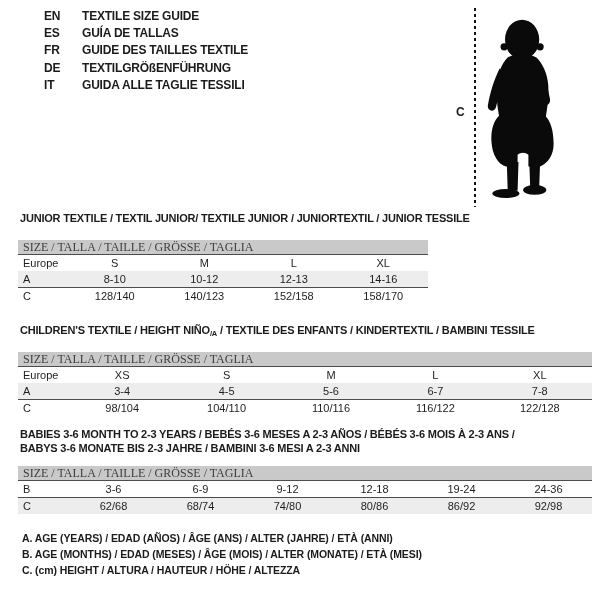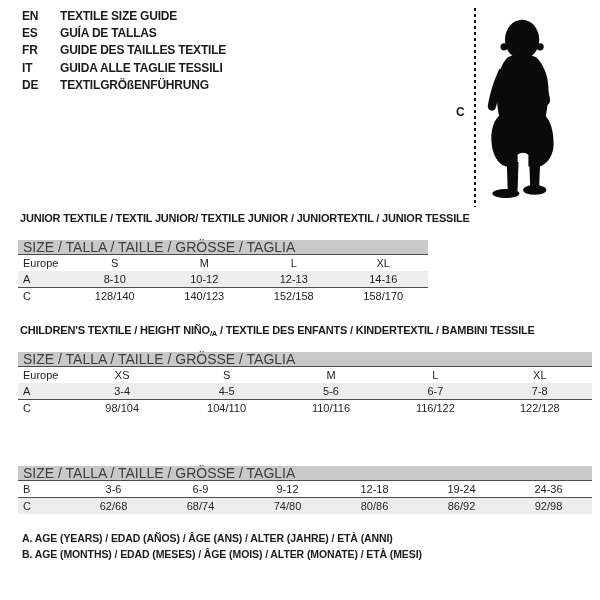--- a/index.html
+++ b/index.html
@@ -4,38 +4,38 @@
 <style>
   * { margin:0; padding:0; box-sizing:border-box; }
   html,body { background:#fff; }
   .page {
     position:relative; width:600px; height:600px; background:#ffffff;
     font-family:"Liberation Sans","DejaVu Sans",sans-serif; color:#1b1b1b;
     overflow:hidden;
   }
   
   .lang-block { position:absolute; left:22px; top:8px; }
-  .lang-row { display:flex; line-height:17.2px; font-size:12px; font-weight:700; letter-spacing:-0.2px; }
+  .lang-row { display:flex; line-height:17.2px; font-size:12px; font-weight:700; letter-spacing:-0.2px;margin-left:22px; }
   .lang-code { width:38px; }
   
   .dash-line {
     position:absolute; left:474px; top:8px; width:2px; height:199px;
     background:repeating-linear-gradient(180deg,#111 0 3px,transparent 3px 6px);
   }
   .height-label { position:absolute; left:456px; top:105px; font-size:12px; font-weight:700; }
   .baby-svg { position:absolute; left:478px; top:9px; }
   
   .sec-title { position:absolute; left:20px; font-size:11px; font-weight:700; letter-spacing:-0.2px; white-space:nowrap; }
   .sec-title-2line { white-space:normal; line-height:14px; width:565px; }
   .sub { font-size:7.5px; vertical-align:-2px; }
   
   .tablewrap { position:absolute; left:18px; }
   .size-bar {
     height:15px; line-height:15px; background:#c9c9c9; color:#3d3d3d;
-    font-size:14px; padding-left:5px; border-bottom:1.5px solid #4c4c4c;
+    font-size:12px; padding-left:5px; border-bottom:1.5px solid #4c4c4c;font-family:Liberation Serif, serif;
   }
   table { width:100%; border-collapse:collapse; table-layout:fixed; }
   td {
     height:16px; line-height:16px; font-size:11px; color:#1e1e1e;
     text-align:center; padding:0; white-space:nowrap;margin-top:21px;
   }
   td.lbl { text-align:left; padding-left:5px; }
   tr.shaded { background:#ededed; }
   tr.sep td { border-top:1.5px solid #4c4c4c; }
   col.c-label { width:52px; }
@@ -55,26 +55,26 @@
     </div>
     <div class="lang-row">
       <span class="lang-code">ES</span>
       <span class="lang-title">GUÍA DE TALLAS</span>
     </div>
     <div class="lang-row">
       <span class="lang-code">FR</span>
       <span class="lang-title">GUIDE DES TAILLES TEXTILE</span>
     </div>
     <div class="lang-row">
+      <span class="lang-code">DE</span>
+      <span class="lang-title">TEXTILGRÖßENFÜHRUNG</span>
+    </div>
+    <div class="lang-row">
       <span class="lang-code">IT</span>
       <span class="lang-title">GUIDA ALLE TAGLIE TESSILI</span>
-    </div>
-    <div class="lang-row">
-      <span class="lang-code">DE</span>
-      <span class="lang-title">TEXTILGRÖßENFÜHRUNG</span>
     </div>
   </div>
 
   <div class="dash-line"></div>
   <div class="height-label">C</div>
   <svg class="baby-svg" width="90" height="198" viewBox="0 0 100 200" fill="#0a0a0a" xmlns="http://www.w3.org/2000/svg">
     <ellipse cx="49" cy="24" rx="19" ry="22"></ellipse>
     <circle cx="29" cy="32" r="4"></circle>
     <circle cx="69" cy="32" r="4"></circle>
     <path d="M33 44 C 26 51 22 62 21 74 C 20 90 22 102 24 112 L 75 112 C 77 100 79 88 78 74 C 77 62 72 51 65 44 C 58 39 40 39 33 44 Z"></path>
@@ -160,20 +160,24 @@
         <td>98/104</td>
         <td>104/110</td>
         <td>110/116</td>
         <td>116/122</td>
         <td>122/128</td>
       </tr>
     </tbody>
       </table>
   </div>
 
+  <div class="sec-title sec-title-2line" style="top:427px">
+    <span>BABIES 3-6 MONTH TO 2-3 YEARS / BEBÉS 3-6 MESES A 2-3 AÑOS / BÉBÉS 3-6 MOIS À 2-3 ANS /</span><br>
+    <span>BABYS 3-6 MONATE BIS 2-3 JAHRE / BAMBINI 3-6 MESI A 2-3 ANNI</span>
+  </div>
   <div class="tablewrap" style="top:466px; width:574px">
     <div class="size-bar">SIZE / TALLA / TAILLE / GRÖSSE / TAGLIA</div>
     <table>
       <colgroup>
           <col class="c-label">
           <col>
           <col>
           <col>
           <col>
           <col>
@@ -198,15 +202,16 @@
         <td>86/92</td>
         <td>92/98</td>
       </tr>
     </tbody>
       </table>
   </div>
 
   <div class="footnotes">
     <div class="footnote">A. AGE (YEARS) / EDAD (AÑOS) / ÂGE (ANS) / ALTER (JAHRE) / ETÀ (ANNI)</div>
     <div class="footnote">B. AGE (MONTHS) / EDAD (MESES) / ÂGE (MOIS) / ALTER (MONATE) / ETÀ (MESI)</div>
+    <div class="footnote">C. (cm) HEIGHT / ALTURA / HAUTEUR / HÖHE / ALTEZZA</div>
   </div>
 
 </div>
 
 </body></html>

